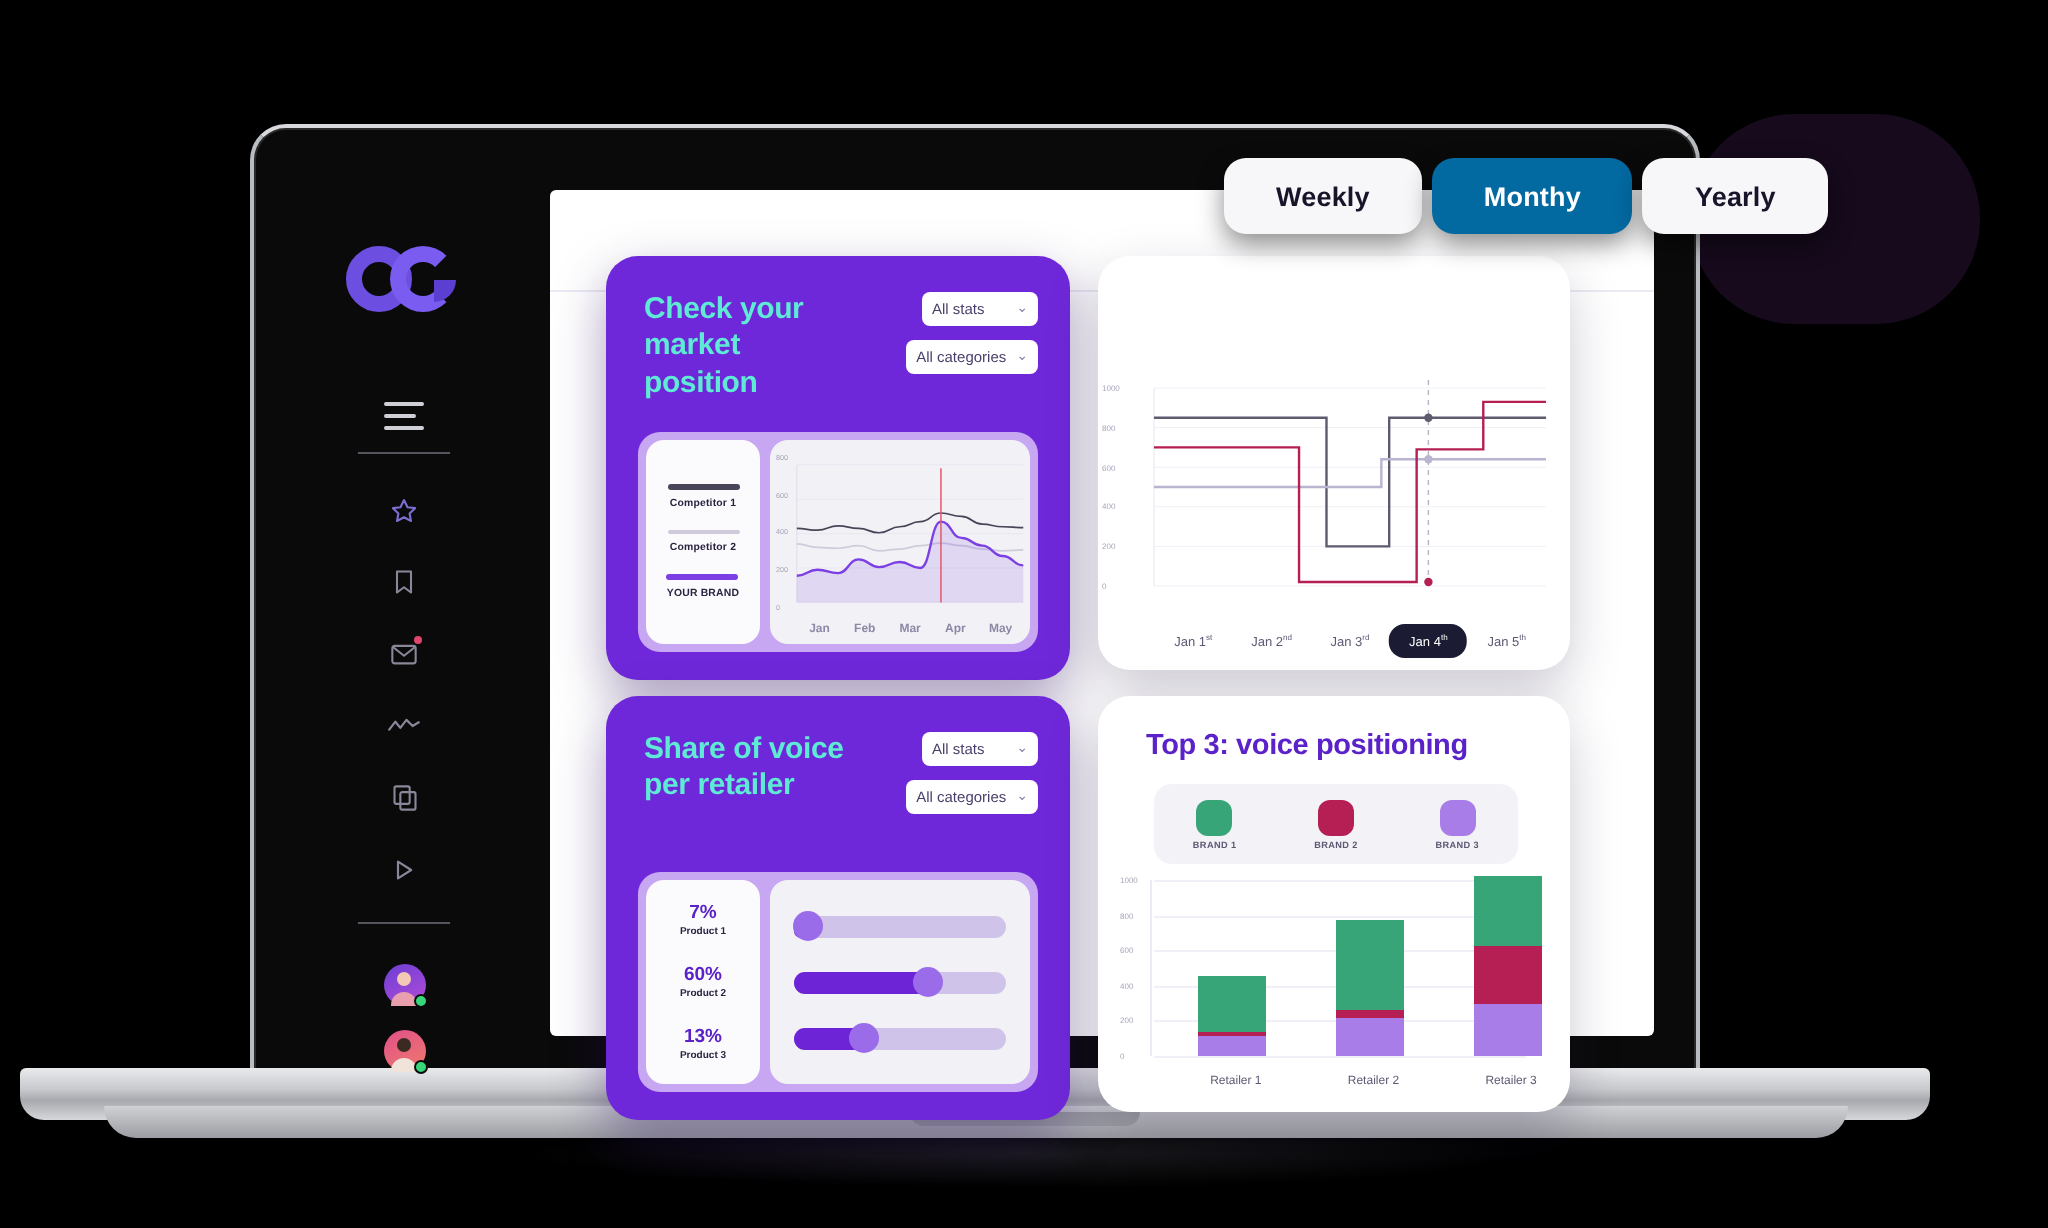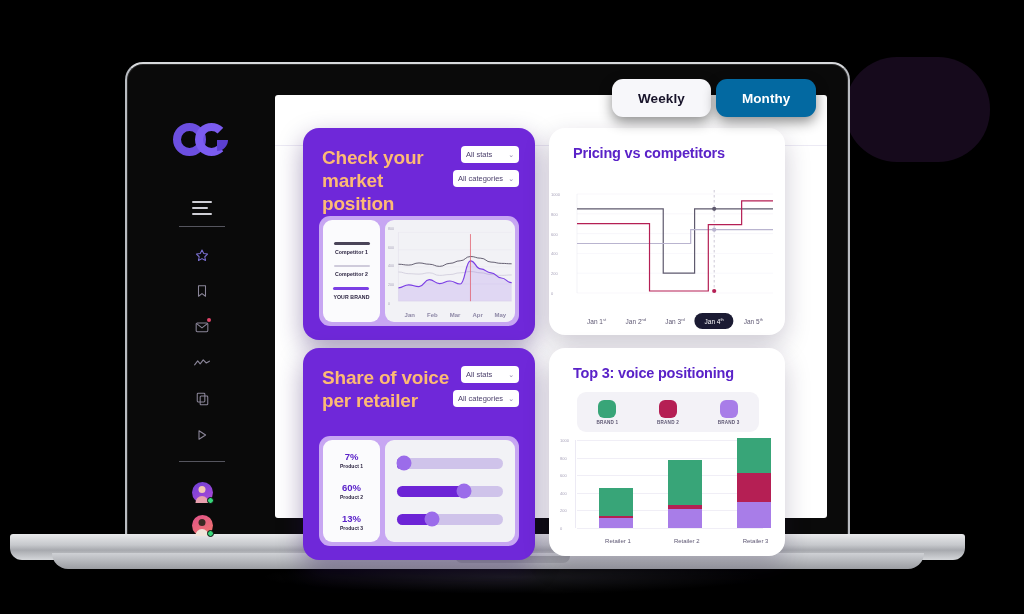--- a/index.html
+++ b/index.html
@@ -231,22 +231,22 @@
   #card-market { left: 303px; top: 128px; width: 232px; height: 212px; }
   #card-voice  { left: 303px; top: 348px; width: 232px; height: 212px; }
   #card-price  { left: 549px; top: 128px; width: 236px; height: 207px; }
   #card-top3   { left: 549px; top: 348px; width: 236px; height: 208px; }
 
   .card-head {
     display: flex; justify-content: space-between;
     padding: 18px 16px 0 19px;
   }
   .card-title-purple {
-    color: #fdba74;
-    font-size: 19px; font-weight: bold;
+    color: #5eead4;
+    font-size: 15px; font-weight: bold;
     line-height: 1.22;
     letter-spacing: -.2px;
     max-width: 128px;
     white-space: pre-line;
   }
   .card-title-white {
     color: #5a22c8;
     font-size: 14.5px; font-weight: bold;
     letter-spacing: -.2px;
     padding: 17px 0 0 24px;
@@ -506,20 +506,21 @@
       <span class="head"></span>
       <span class="body"></span>
       <span class="status"></span>
     </div>
   </div>
 </div>
 
 <div id="period-toggle">
   <button class="pill light">Weekly</button>
   <button class="pill active">Monthy</button>
+  <button class="pill light">Yearly</button>
 </div>
 
 <div class="card card-purple" id="card-market">
   <div class="card-head">
     <div class="card-title-purple">Check your market
 position</div>
     <div class="selects">
       <div class="select">
         <span>All stats</span>
         <span class="chev">⌄</span>
@@ -558,21 +559,20 @@
             <path d="M16 57.15 C22.136363636363637 57.15,22.136363636363637 59.199999999999996,28.272727272727273 59.199999999999996 C34.40909090909091 59.199999999999996,34.40909090909091 59.7125,40.54545454545455 59.7125 C46.68181818181818 59.7125,46.68181818181818 58.175000000000004,52.81818181818181 58.175000000000004 C58.95454545454545 58.175000000000004,58.95454545454545 61.25,65.0909090909091 61.25 C71.22727272727272 61.25,71.22727272727272 60.224999999999994,77.36363636363636 60.224999999999994 C83.5 60.224999999999994,83.5 58.175000000000004,89.63636363636363 58.175000000000004 C95.77272727272727 58.175000000000004,95.77272727272727 56.637499999999996,101.9090909090909 56.637499999999996 C108.04545454545455 56.637499999999996,108.04545454545455 58.175000000000004,114.18181818181819 58.175000000000004 C120.31818181818183 58.175000000000004,120.31818181818183 60.224999999999994,126.45454545454547 60.224999999999994 C132.5909090909091 60.224999999999994,132.5909090909091 61.25,138.72727272727272 61.25 C144.86363636363637 61.25,144.86363636363637 60.7375,151 60.7375" fill="none" stroke="#cfcbdb" stroke-width="1"></path>
             <path d="M16 76.1125 C22.136363636363637 76.1125,22.136363636363637 72.525,28.272727272727273 72.525 C34.40909090909091 72.525,34.40909090909091 74.575,40.54545454545455 74.575 C46.68181818181818 74.575,46.68181818181818 66.375,52.81818181818181 66.375 C58.95454545454545 66.375,58.95454545454545 70.9875,65.0909090909091 70.9875 C71.22727272727272 70.9875,71.22727272727272 67.9125,77.36363636363636 67.9125 C83.5 67.9125,83.5 71.5,89.63636363636363 71.5 C95.77272727272727 71.5,95.77272727272727 43.824999999999996,101.9090909090909 43.824999999999996 C108.04545454545455 43.824999999999996,108.04545454545455 53.5625,114.18181818181819 53.5625 C120.31818181818183 53.5625,120.31818181818183 58.175000000000004,126.45454545454547 58.175000000000004 C132.5909090909091 58.175000000000004,132.5909090909091 64.325,138.72727272727272 64.325 C144.86363636363637 64.325,144.86363636363637 69.9625,151 69.9625 L151 92 L16 92 Z" fill="rgba(123,63,228,.15)"></path>
             <path d="M16 76.1125 C22.136363636363637 76.1125,22.136363636363637 72.525,28.272727272727273 72.525 C34.40909090909091 72.525,34.40909090909091 74.575,40.54545454545455 74.575 C46.68181818181818 74.575,46.68181818181818 66.375,52.81818181818181 66.375 C58.95454545454545 66.375,58.95454545454545 70.9875,65.0909090909091 70.9875 C71.22727272727272 70.9875,71.22727272727272 67.9125,77.36363636363636 67.9125 C83.5 67.9125,83.5 71.5,89.63636363636363 71.5 C95.77272727272727 71.5,95.77272727272727 43.824999999999996,101.9090909090909 43.824999999999996 C108.04545454545455 43.824999999999996,108.04545454545455 53.5625,114.18181818181819 53.5625 C120.31818181818183 53.5625,120.31818181818183 58.175000000000004,126.45454545454547 58.175000000000004 C132.5909090909091 58.175000000000004,132.5909090909091 64.325,138.72727272727272 64.325 C144.86363636363637 64.325,144.86363636363637 69.9625,151 69.9625" fill="none" stroke="#7b3fe4" stroke-width="1.4"></path>
             <line x1="101.9090909090909" x2="101.9090909090909" y1="12" y2="92" stroke="#e05a6a" stroke-width="0.9"></line>
           </svg><div class="axis-lbl-x" style="left: 19.0323%;">Jan</div><div class="axis-lbl-x" style="left: 36.4516%;">Feb</div><div class="axis-lbl-x" style="left: 53.871%;">Mar</div><div class="axis-lbl-x" style="left: 71.2903%;">Apr</div><div class="axis-lbl-x" style="left: 88.7097%;">May</div><div class="axis-lbl-y" style="top: 8.92857%;">800</div><div class="axis-lbl-y" style="top: 27.2321%;">600</div><div class="axis-lbl-y" style="top: 45.5357%;">400</div><div class="axis-lbl-y" style="top: 63.8393%;">200</div><div class="axis-lbl-y" style="top: 82.1429%;">0</div></div>
     </div>
   </div>
 </div>
 
 <div class="card card-white" id="card-price">
-  <div class="card-title-white">Pricing vs competitors</div>
   <div id="price-chart-area"><svg viewBox="0 0 208 113" width="100%" height="100%">
         <line x1="10" x2="206" y1="105" y2="105" stroke="#f0eef6" stroke-width="0.5"></line>
         <line x1="10" x2="206" y1="85.2" y2="85.2" stroke="#f0eef6" stroke-width="0.5"></line>
         <line x1="10" x2="206" y1="65.4" y2="65.4" stroke="#f0eef6" stroke-width="0.5"></line>
         <line x1="10" x2="206" y1="45.6" y2="45.6" stroke="#f0eef6" stroke-width="0.5"></line>
         <line x1="10" x2="206" y1="25.799999999999997" y2="25.799999999999997" stroke="#f0eef6" stroke-width="0.5"></line>
         <line x1="10" x2="206" y1="6" y2="6" stroke="#f0eef6" stroke-width="0.5"></line>
         <line x1="10" x2="10" y1="6" y2="105" stroke="#e7e5ef" stroke-width="0.5"></line>
         <path d="M10 20.85000000000001 L96.24000000000001 20.85000000000001 L96.24000000000001 85.2 L127.6 85.2 L127.6 20.85000000000001 L206 20.85000000000001" fill="none" stroke="#5f5a6e" stroke-width="1.2"></path>
         <path d="M10 55.5 L123.67999999999999 55.5 L123.67999999999999 41.64 L206 41.64" fill="none" stroke="#b9b4cf" stroke-width="1.2"></path>

